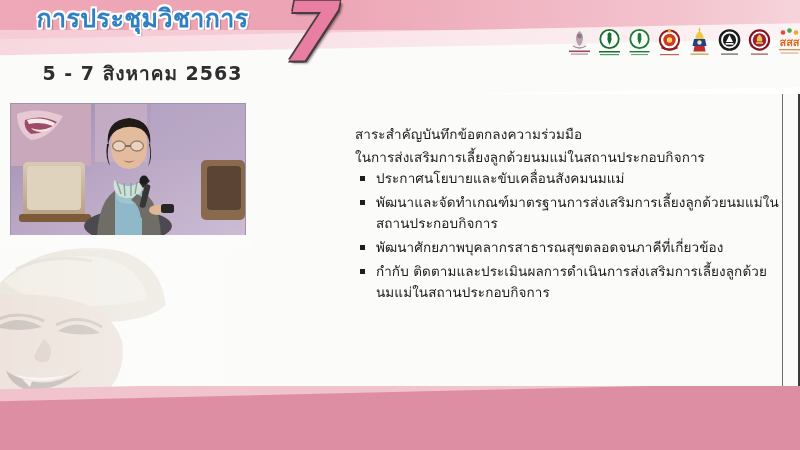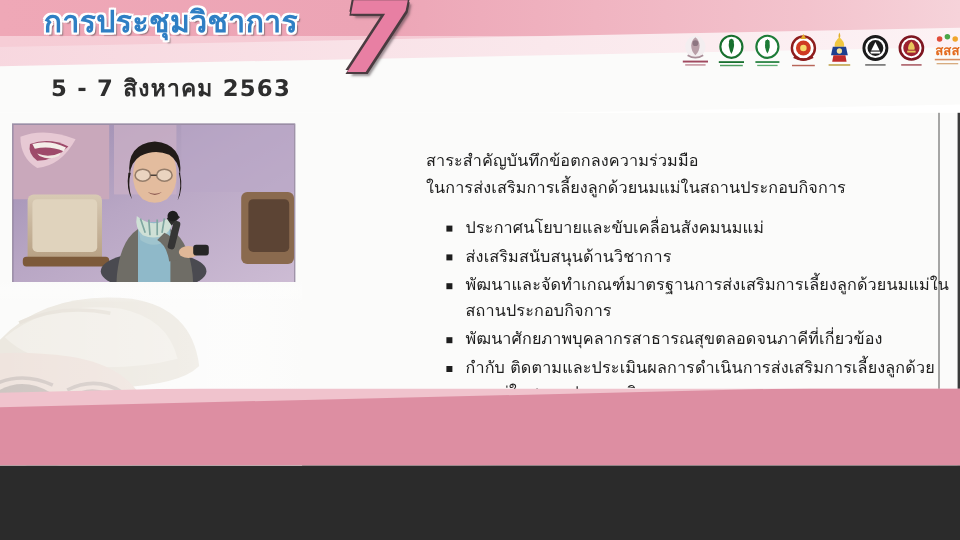--- a/index.html
+++ b/index.html
@@ -4,21 +4,21 @@
 <title>Presentation Slide</title>
 <style>
   html, body {
     margin: 0;
     padding: 0;
     background: #2b2b2b;
   }
   #stage {
     position: relative;
     width: 800px;
-    height: 388px;
+    height: 450px;
     overflow: hidden;
     background: #ffffff;
     font-family: "DejaVu Sans", "Liberation Sans", sans-serif;
   }
 
   
   .slide-frame {
     position: absolute;
     inset: 0;
     background: #fbfbfa;
@@ -199,21 +199,21 @@
     width: 420px;
     font-size: 13.5px;
     line-height: 1.72;
     color: #1d1d1d;
     letter-spacing: .1px;
   }
   .bullet-list {
     position: absolute;
     left: 104px; top: 70px;
     width: 420px;
-    margin: 12px;
+    margin: 0;
     padding: 0;
     list-style: none;
   }
   .bullet-list li {
     position: relative;
     padding-left: 17px;
     margin-bottom: 3px;
     font-size: 13.5px;
     line-height: 1.56;
     color: #1d1d1d;
@@ -468,21 +468,20 @@
     </svg>
   </div>
 
   <div class="content-panel">
     <div class="lead">
       <div>สาระสำคัญบันทึกข้อตกลงความร่วมมือ</div>
       <div>ในการส่งเสริมการเลี้ยงลูกด้วยนมแม่ในสถานประกอบกิจการ</div>
     </div>
     <ul class="bullet-list">
       <li>ประกาศนโยบายและขับเคลื่อนสังคมนมแม่</li>
-      <li>ส่งเสริมสนับสนุนด้านวิชาการ</li>
       <li>พัฒนาและจัดทำเกณฑ์มาตรฐานการส่งเสริมการเลี้ยงลูกด้วยนมแม่ในสถานประกอบกิจการ</li>
       <li>พัฒนาศักยภาพบุคลากรสาธารณสุขตลอดจนภาคีที่เกี่ยวข้อง</li>
       <li>กำกับ ติดตามและประเมินผลการดำเนินการส่งเสริมการเลี้ยงลูกด้วยนมแม่ในสถานประกอบกิจการ</li>
     </ul>
   </div>
 
   <div class="footer-wedge">
     <div class="wedge-light"></div>
     <div class="wedge-main"></div>
     <div class="wedge-bottom"></div>

